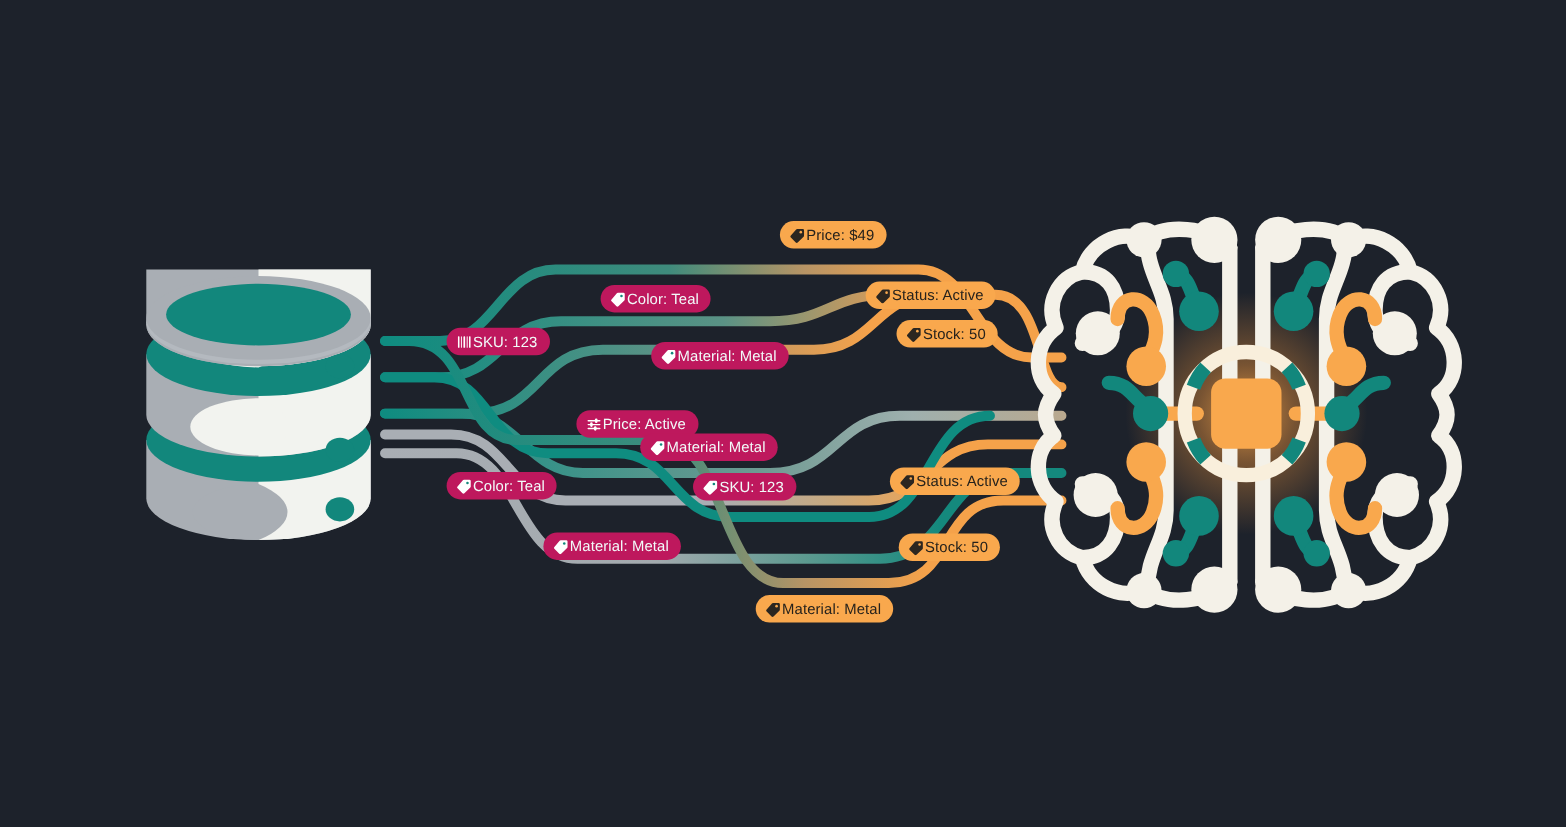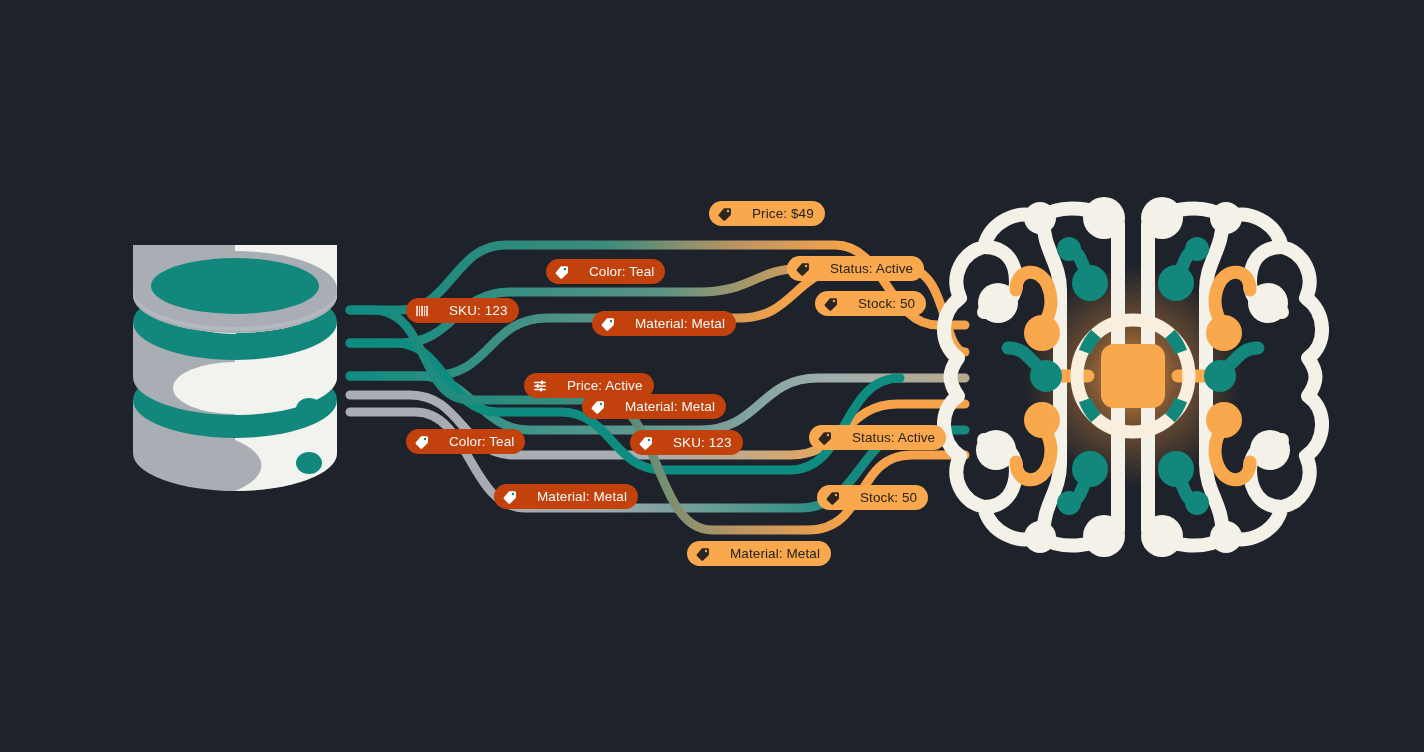--- a/index.html
+++ b/index.html
@@ -8,31 +8,31 @@
     width:1424px;height:752px;
     background:#1d222b;
     font-family:"Liberation Sans","DejaVu Sans",sans-serif;
     overflow:hidden;
     position:relative;
   }
   #stage{position:absolute;inset:0;width:1424px;height:752px;}
   svg.layer{position:absolute;left:0;top:0;width:1424px;height:752px;}
   .pill{
     position:absolute;
-    display:flex;align-items:center;gap:20px;
+    display:flex;align-items:center;gap:1px;
     height:25px;
     padding:0 11px 0 9px;
     border-radius:13px;
     font-size:13.5px;
     line-height:1;
     white-space:nowrap;
     box-sizing:border-box;
     letter-spacing:.1px;
   }
-  .pill.teal{background:#c2410c;color:#f2fbfa;}
+  .pill.teal{background:#be185d;color:#f2fbfa;}
   .pill.orange{background:#f9a council;}
   .pill.orange{background:#f9a84d;color:#26221c;}
   .pill .ic{display:inline-flex;align-items:center;justify-content:center;width:14px;height:14px;flex:0 0 14px;}
   .pill .ic svg{display:block;}
   .pill .tx{display:inline-block;}
 </style>
 </head>
 <body>
 
 <div id="stage">

